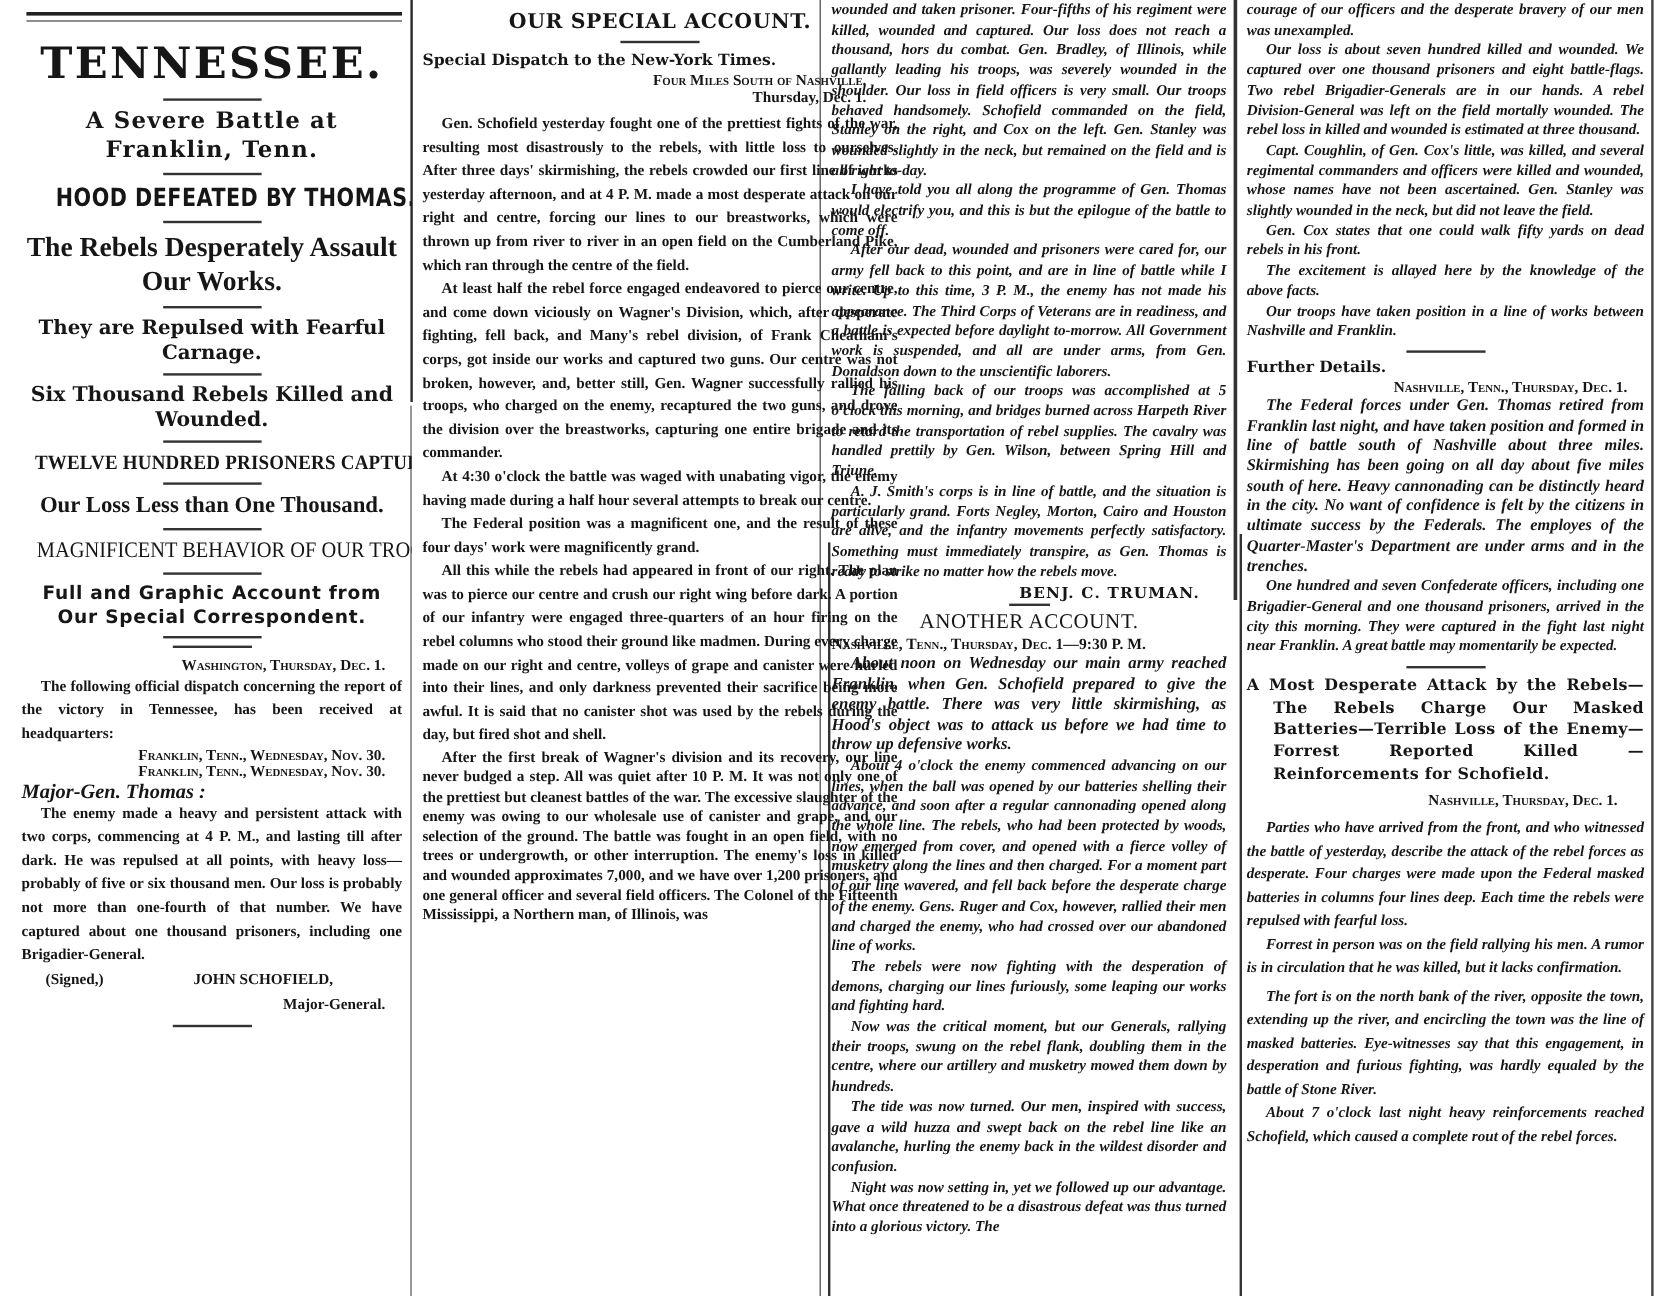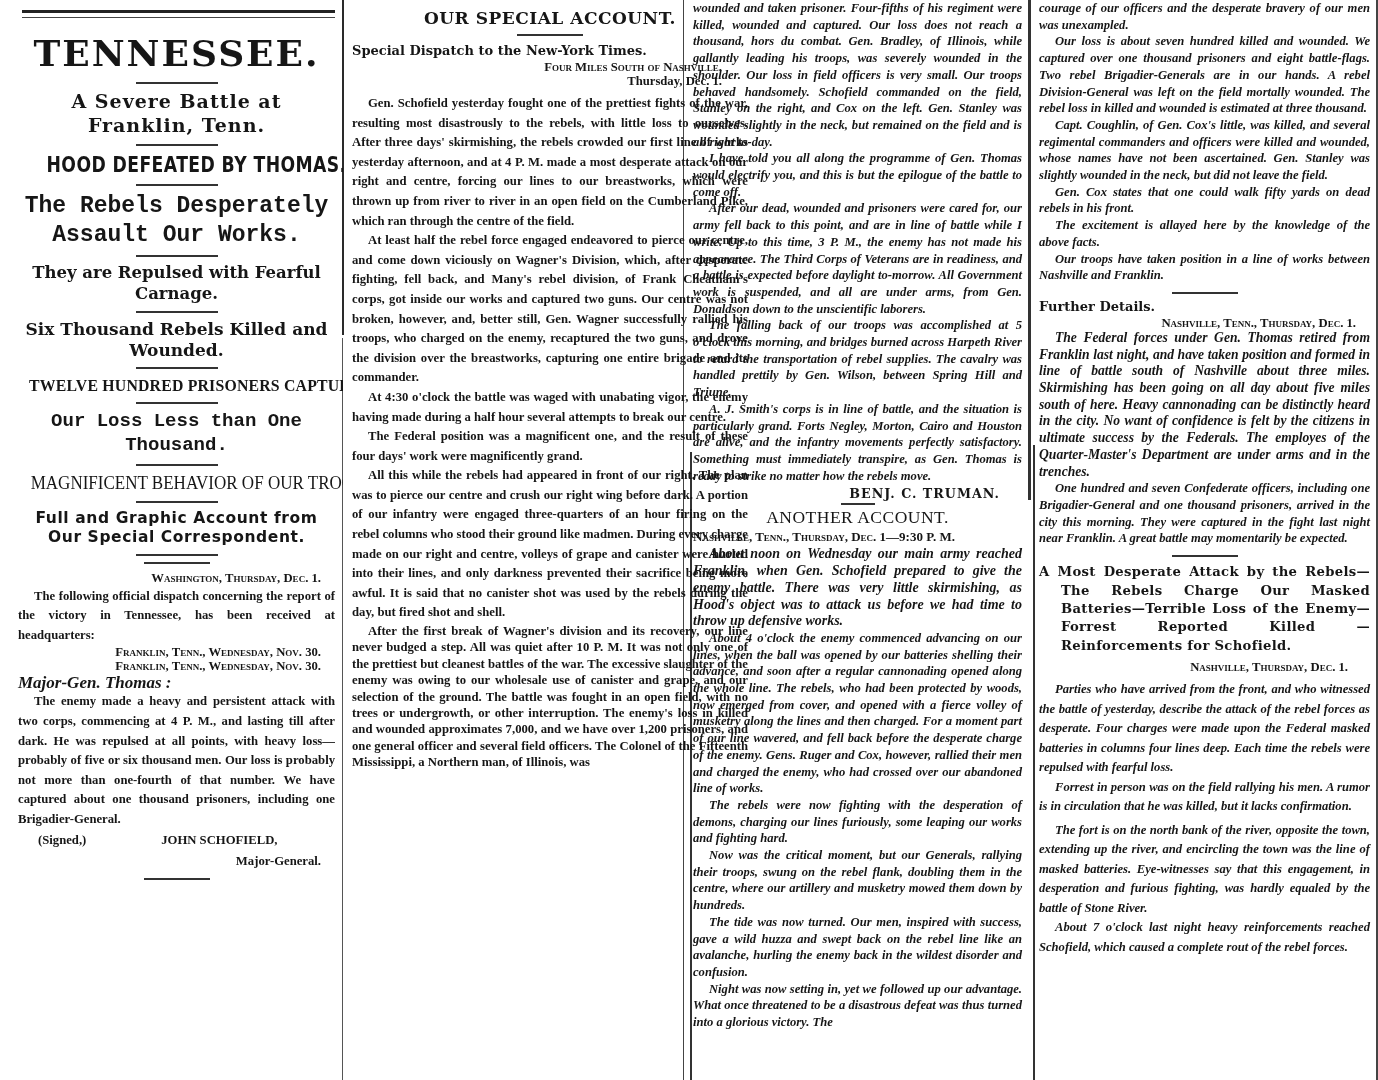--- a/index.html
+++ b/index.html
@@ -29,21 +29,21 @@
   .topbar { height: 4px; border-top: 3px solid #222; border-bottom: 1px solid #444; margin: 10px 0 8px 4px; }
   .mast {
     font-family: "DejaVu Serif", serif; font-weight: bold; text-align: center;
     font-size: 36px; letter-spacing: 2px; margin: 14px 0 8px;
   }
   .sep { width: 82px; height: 0; border-top: 2px solid #333; margin: 6px auto; }
   .sep.s { width: 66px; }
   .hd { text-align: center; font-weight: bold; line-height: 1.25; margin: 4px 0; }
   .h-a { font-family: "DejaVu Serif", serif; font-size: 19px; letter-spacing: 1px; }
   .h-b { font-family: "DejaVu Sans", sans-serif; font-size: 21px; transform: scaleX(.82); transform-origin: center; white-space: nowrap; letter-spacing: .5px; }
-  .h-c { font-family: Liberation Mono, monospace; font-size: 23px; }
+  .h-c { font-family: Liberation Serif, serif; font-size: 23px; }
   .h-d { font-family: "DejaVu Serif", serif; font-size: 16.5px; }
   .h-e { font-family: "Liberation Serif", serif; font-size: 17px; letter-spacing: .2px; white-space: nowrap; transform: scaleX(.93); }
   .h-f { font-family: "DejaVu Serif", serif; font-size: 17px; }
   .h-g { font-family: "Liberation Serif", serif; font-weight: normal; font-size: 18.5px; white-space: nowrap; transform: scaleX(.92); }
   .h-h { font-family: "DejaVu Sans", sans-serif; font-size: 15.5px; letter-spacing: .6px; }
   .h-i { font-family: "DejaVu Serif", serif; font-size: 17px; letter-spacing: 1px; }
   .sec { font-family: "DejaVu Serif", serif; font-weight: bold; text-align: center; font-size: 17px; margin: 6px 0 4px; letter-spacing: .5px; }
   .sec.plain { font-family: "Liberation Serif", serif; font-weight: normal; font-size: 17.5px; }
 
   p { margin: 0; text-align: justify; font-size: 12.7px; line-height: 19.6px; font-weight: bold; }

